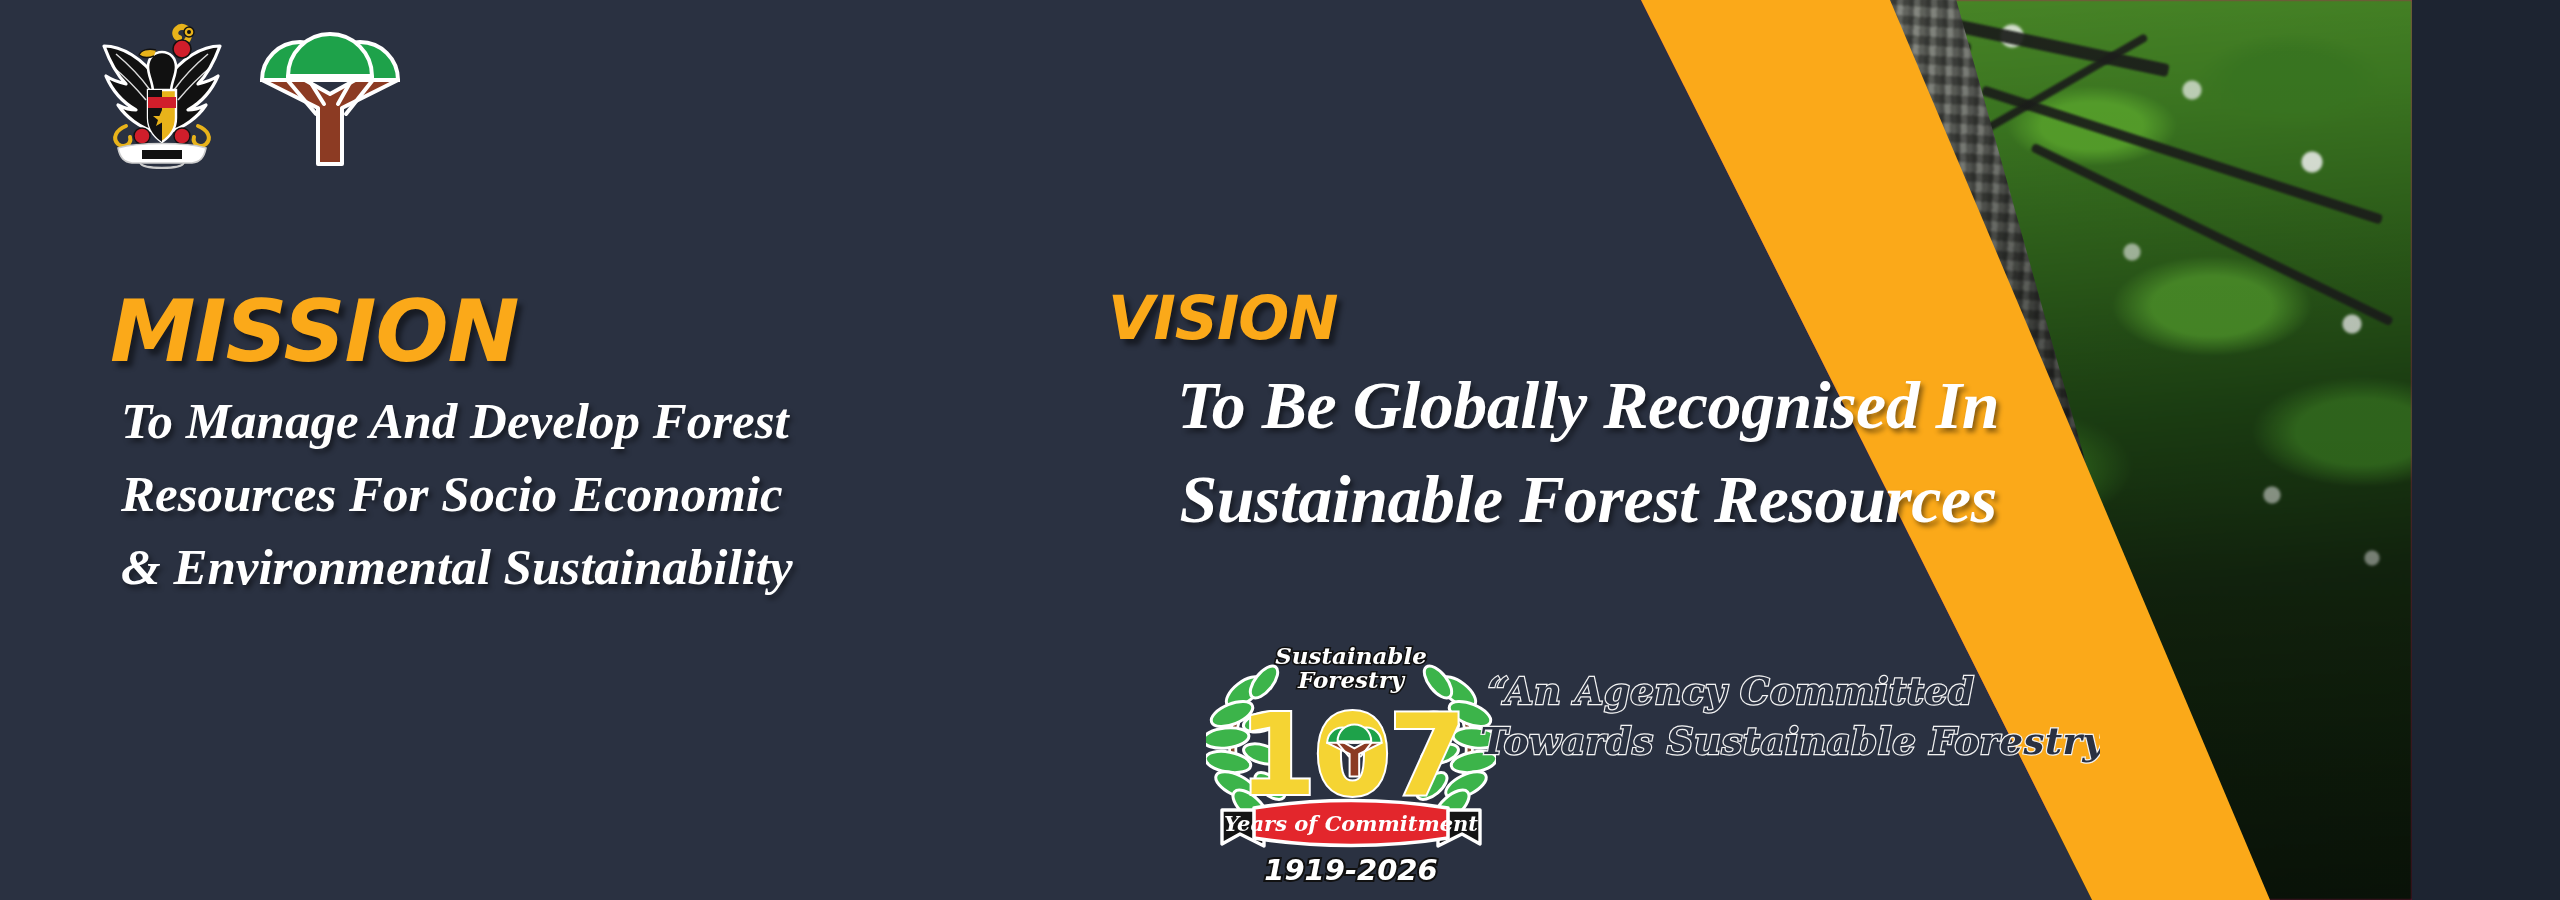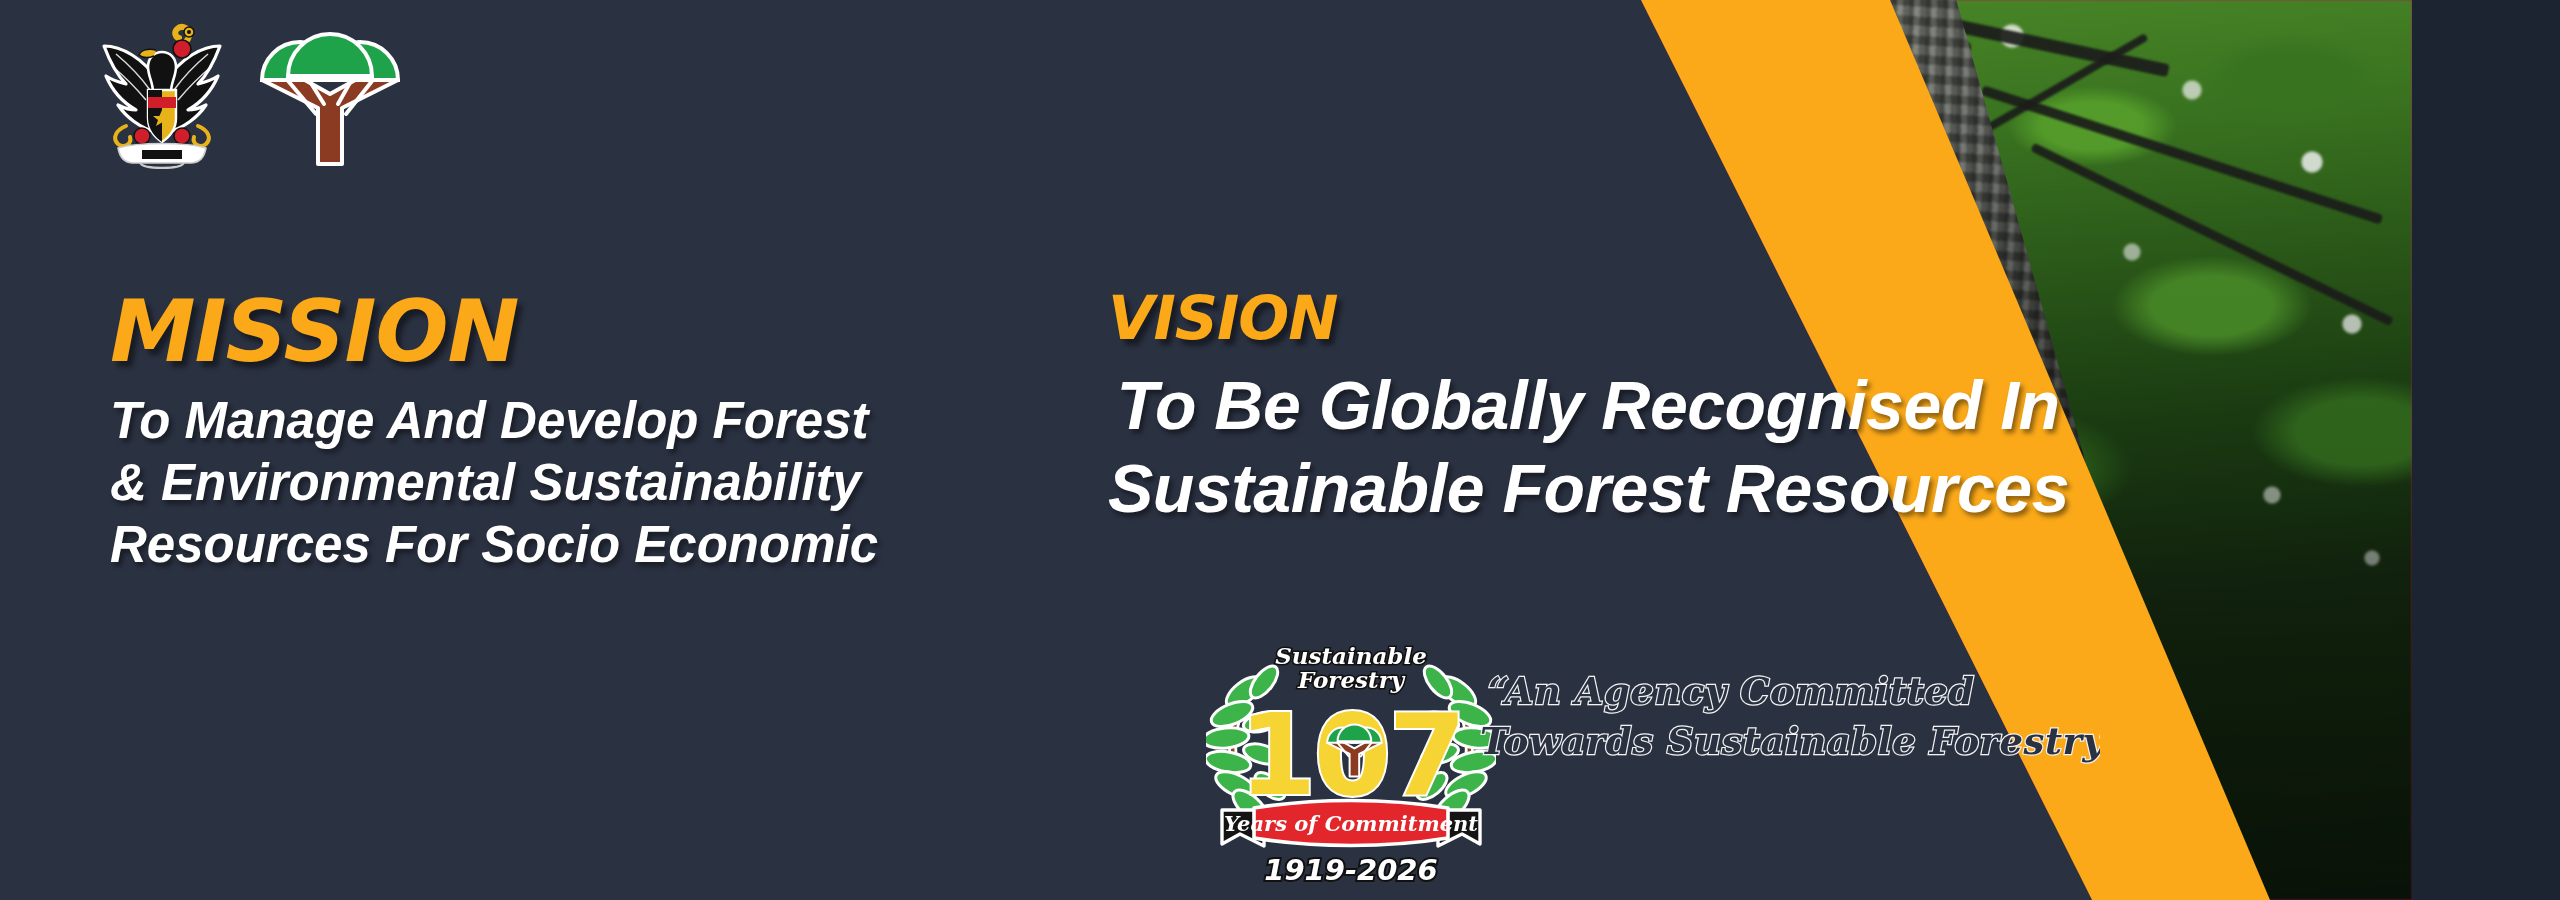--- a/index.html
+++ b/index.html
@@ -133,27 +133,27 @@
     font-style:italic;
     font-size:86px;
     line-height:1.0;
     color:#FBA919;
     letter-spacing:-1px;
     margin:0 0 16px 0;
     text-shadow: 5px 6px 5px rgba(0,0,0,.45);
     white-space:nowrap;
   }
   .body-line{
-    font-family:Liberation Sans, sans-serif;
+    font-family:Liberation Serif, serif;
     font-weight:bold;
     font-style:italic;
     font-size:51px;
     line-height:1.22;
     color:#ffffff;
-    margin:0;
+    margin:11px;
     text-shadow: 3px 4px 5px rgba(0,0,0,.45);
     white-space:nowrap;
   }
   #vision-block .heading{ font-size:60px; }
   #vision-block .body-line{ font-size:68px; letter-spacing:-.5px;text-align:center; }
 
   
   #badge-107{
     position:absolute;
     left:1206px; top:622px;
@@ -260,22 +260,22 @@
 
       <path d="M8 62 A38 38 0 0 1 84 62 Z" fill="#1EA24A" stroke="#ffffff" stroke-width="4"></path>
       <path d="M68 62 A38 38 0 0 1 144 62 Z" fill="#1EA24A" stroke="#ffffff" stroke-width="4"></path>
       <path d="M34 58 A42 42 0 0 1 118 58 Z" fill="#1EA24A" stroke="#ffffff" stroke-width="4"></path>
     </svg>
   </div>
 
   <div id="mission-block">
     <div class="heading">MISSION</div>
     <p class="body-line">To Manage And Develop Forest</p>
+    <p class="body-line">Resources For Socio Economic</p>
     <p class="body-line">&amp; Environmental Sustainability</p>
-    <p class="body-line">Resources For Socio Economic</p>
   </div>
 
   <div id="vision-block">
     <div class="heading">VISION</div>
     <p class="body-line">To Be Globally Recognised In</p>
     <p class="body-line">Sustainable Forest Resources</p>
   </div>
 
   <div id="badge-107">
     <svg viewBox="0 0 290 278" aria-hidden="true">

